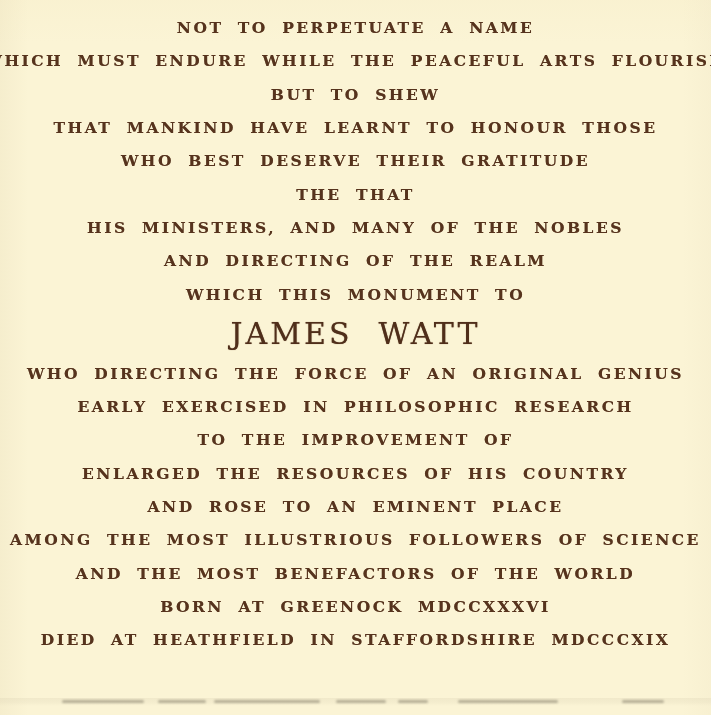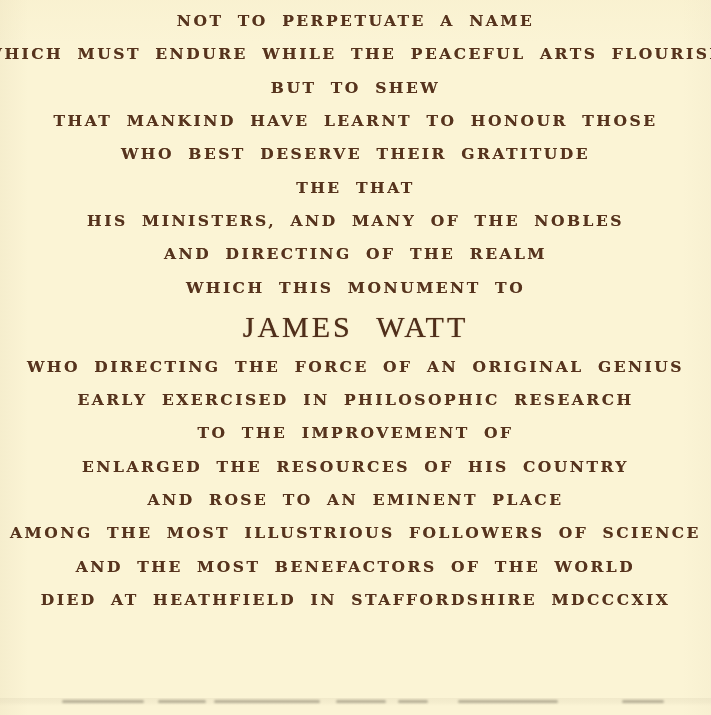--- a/index.html
+++ b/index.html
@@ -13,21 +13,21 @@
     position: relative;
     width: 711px;
     height: 715px;
     background-color: #fbf4d5;
     background-image:
       linear-gradient(90deg, rgba(235,225,190,0.35) 0%, rgba(251,244,213,0) 4%, rgba(251,244,213,0) 96%, rgba(240,231,200,0.3) 100%),
       linear-gradient(180deg, rgba(248,240,206,0.6) 0%, rgba(251,244,213,0) 6%);
     font-family: "DejaVu Serif", "Liberation Serif", serif;
     color: #56331d;
     box-sizing: border-box;
-    padding-top: 4px;
+    padding-top: 11px;
   }
   .line {
     height: 33.3px;
     display: flex;
     align-items: center;
     justify-content: center;
     font-size: 15.5px;
     font-weight: 700;
     letter-spacing: 0.16em;
     word-spacing: 0.42em;
@@ -35,21 +35,20 @@
     text-shadow: 0 0 0.6px rgba(86,51,29,0.55);
   }
   .line.name {
     height: 46px;
     font-size: 30px;
     font-weight: 400;
     letter-spacing: 0.10em;
     word-spacing: 0.45em;
     text-shadow: 0 0 0.8px rgba(86,51,29,0.8);
     color: #4f2e1a;
-    font-family: Liberation Serif, serif;
   }
   
   .ghost-band {
     position: absolute;
     left: 0;
     top: 698px;
     width: 711px;
     height: 8px;
     background: linear-gradient(180deg, rgba(214,205,175,0.28) 0%, rgba(214,205,175,0.18) 55%, rgba(251,244,213,0) 100%);
   }
@@ -83,20 +82,21 @@
   <div class="line">AND DIRECTING OF THE REALM</div>
   <div class="line">WHICH THIS MONUMENT TO</div>
   <div class="line name">JAMES WATT</div>
   <div class="line">WHO DIRECTING THE FORCE OF AN ORIGINAL GENIUS</div>
   <div class="line">EARLY EXERCISED IN PHILOSOPHIC RESEARCH</div>
   <div class="line">TO THE IMPROVEMENT OF</div>
   <div class="line">ENLARGED THE RESOURCES OF HIS COUNTRY</div>
   <div class="line">AND ROSE TO AN EMINENT PLACE</div>
   <div class="line">AMONG THE MOST ILLUSTRIOUS FOLLOWERS OF SCIENCE</div>
   <div class="line">AND THE MOST BENEFACTORS OF THE WORLD</div>
+  <div class="line">BORN AT GREENOCK MDCCXXXVI</div>
   <div class="line">DIED AT HEATHFIELD IN STAFFORDSHIRE MDCCCXIX</div>
 
   <div class="ghost-band">
     <i class="g1"></i>
       <i class="g2"></i>
       <i class="g3"></i>
       <i class="g4"></i>
       <i class="g5"></i>
       <i class="g6"></i>
       <i class="g7"></i>

